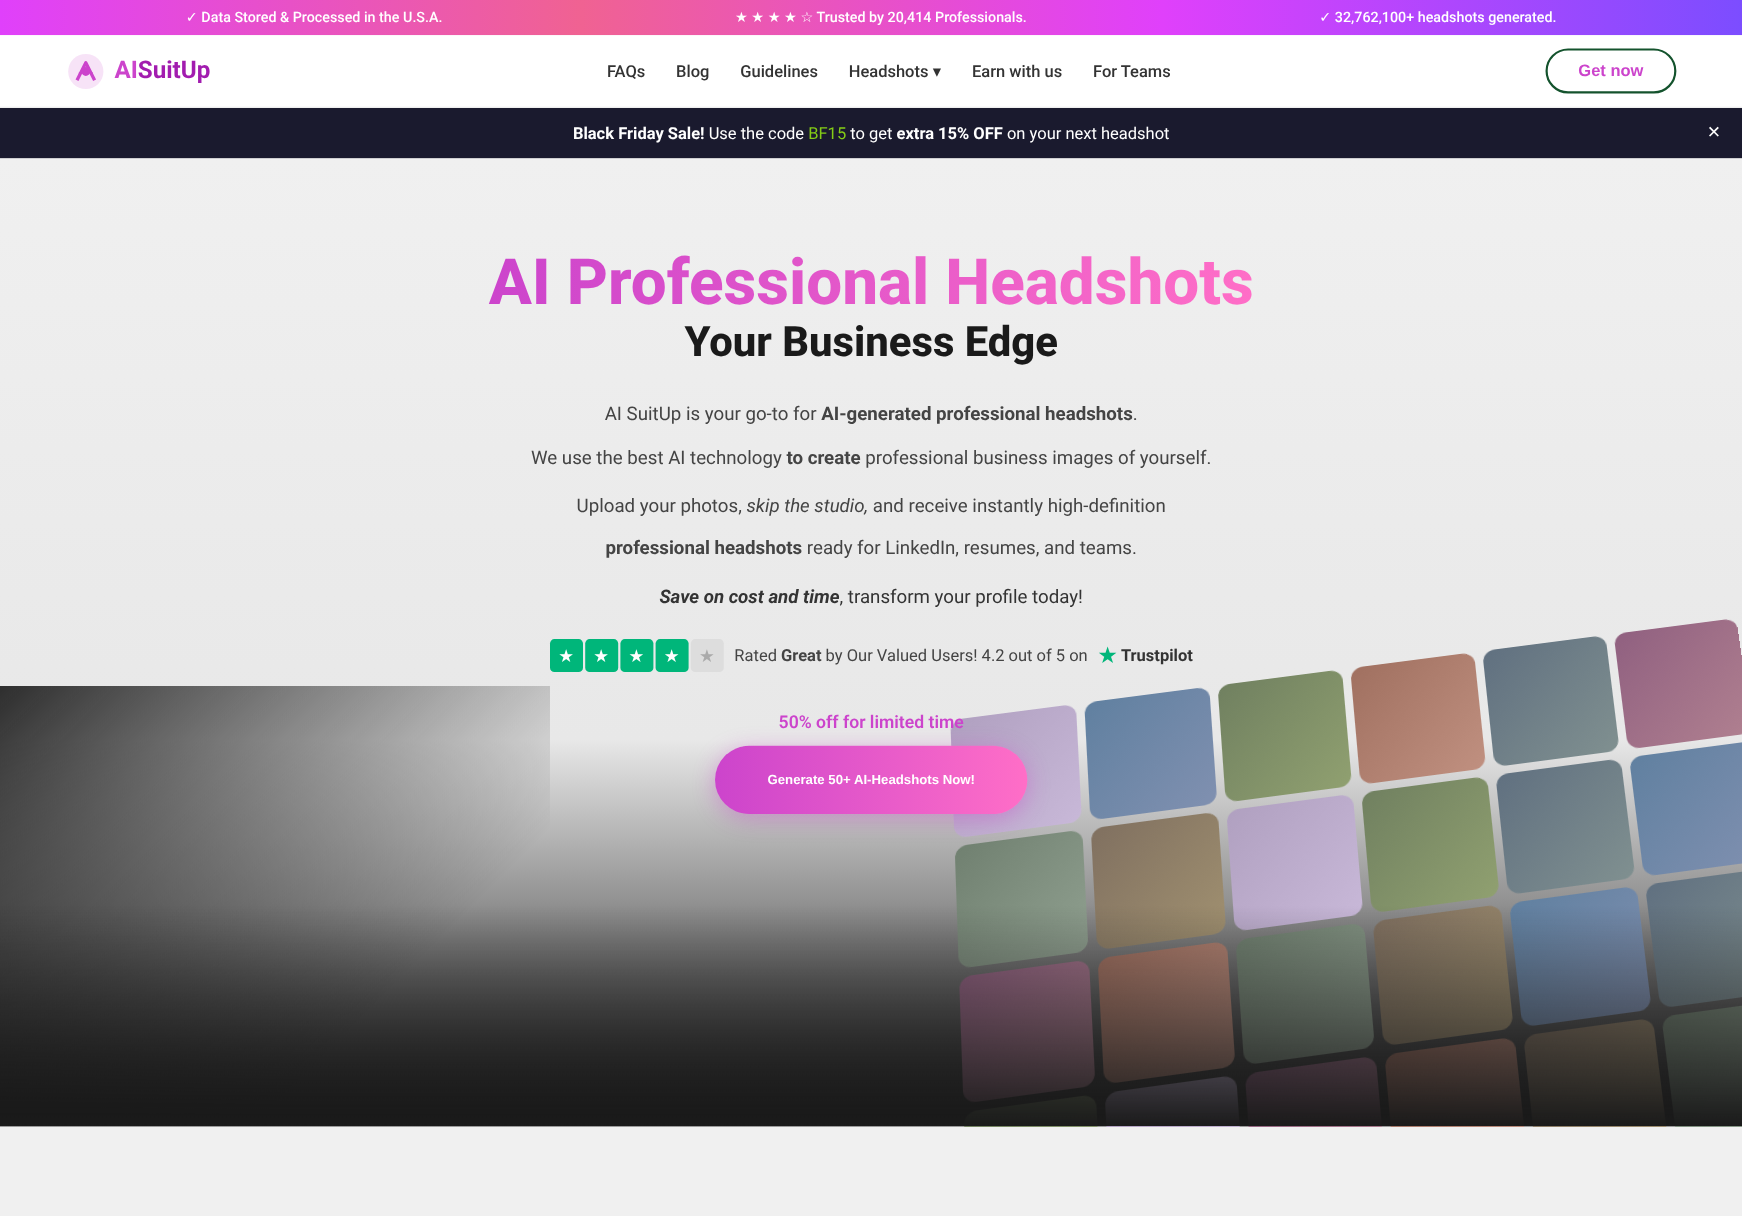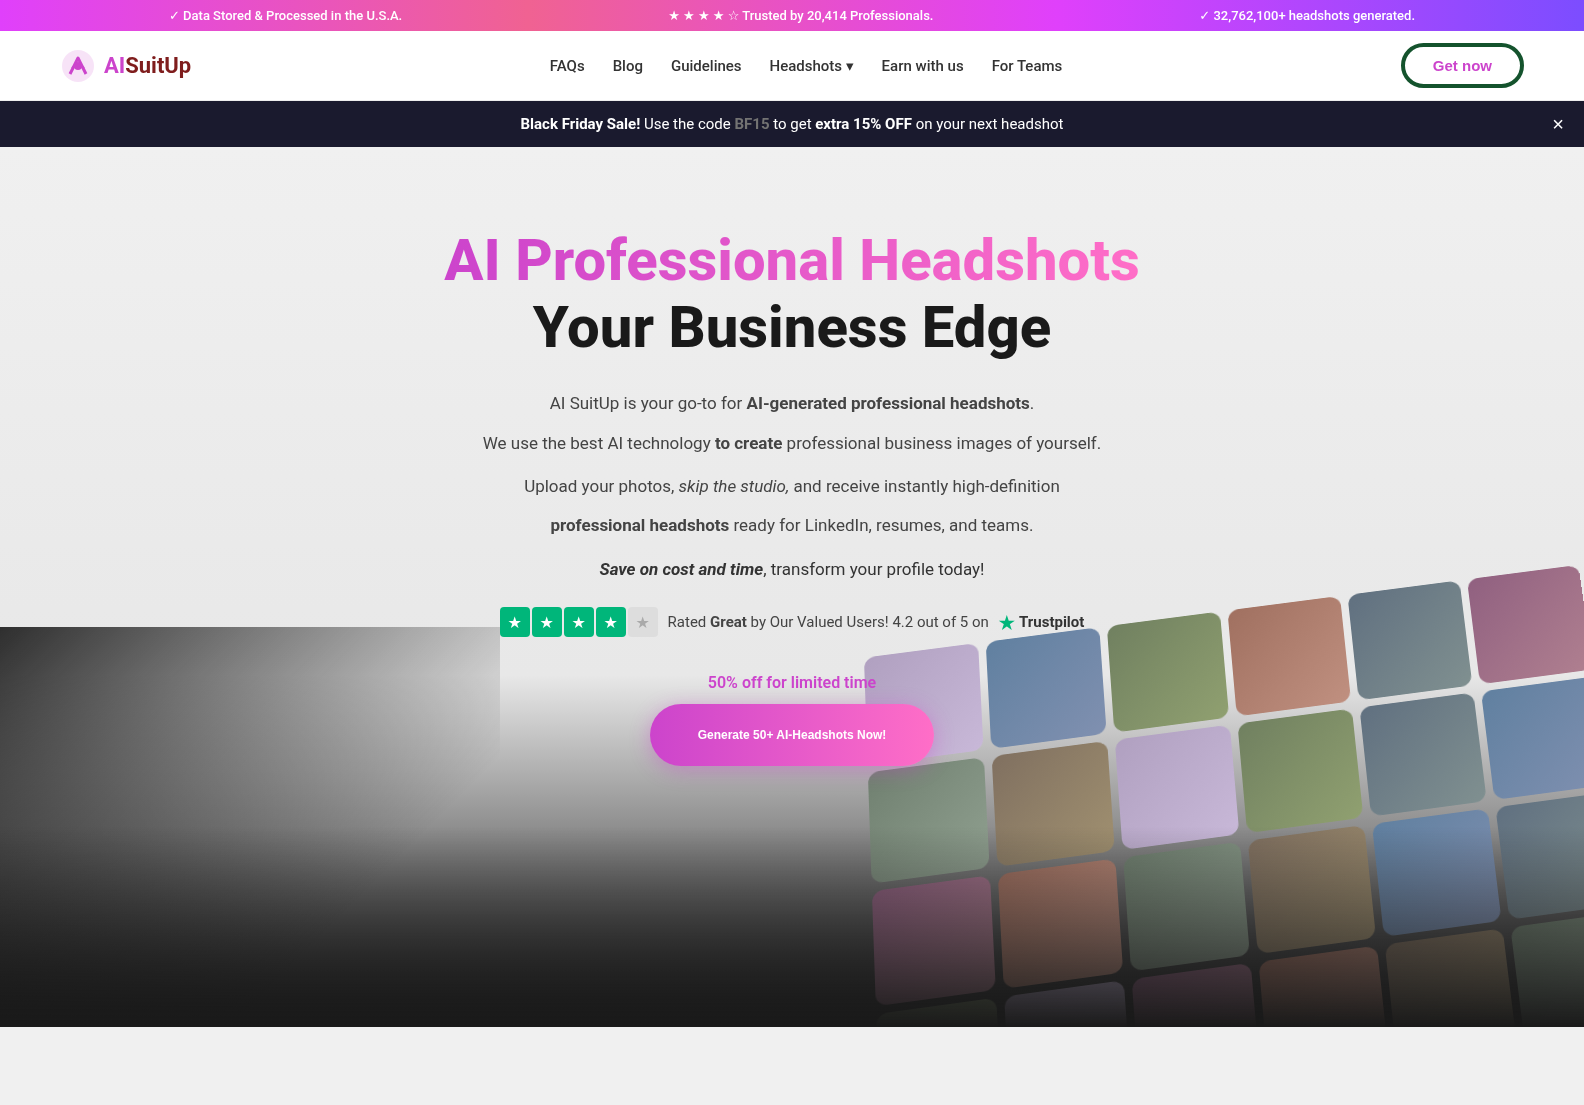--- a/index.html
+++ b/index.html
@@ -33,60 +33,60 @@
       display: flex;
       align-items: center;
       gap: 8px;
       font-size: 22px;
       font-weight: 700;
       color: #1a1a1a;
       text-decoration: none;
       margin-right: 20px;
     }
     .logo-ai { color: #cc44cc; }
-    .logo-rest { color: #7f1d1d; }
+    .logo-rest { color: #a21caf; }
     .nav-links {
       display: flex;
       align-items: center;
       gap: 28px;
       flex: 1;
       justify-content: center;
     }
     .nav-link {
       color: #333;
       text-decoration: none;
       font-size: 15px;
       font-weight: 500;
       cursor: pointer;
       display: flex;
       align-items: center;
       gap: 4px;
     }
     .get-now-btn {
-      border: 4px solid #14532d;
+      border: 2px solid #14532d;
       color: #cc44cc;
       background: white;
       padding: 10px 28px;
       border-radius: 30px;
       font-size: 15px;
       font-weight: 600;
       cursor: pointer;
       transition: all 0.2s;
     }
 
     
     .bf-banner {
       background: #1a1a2e;
       color: white;
       text-align: center;
       padding: 14px 40px;
       font-size: 15px;
       position: relative;
     }
-    .bf-banner .code { color: #737373; font-weight: 700; }
+    .bf-banner .code { color: #84cc16; font-weight: 400; }
     .bf-banner .discount { font-weight: 700; color: white; }
     .bf-close {
       position: absolute;
       right: 20px;
       top: 50%;
       transform: translateY(-50%);
       background: none;
       border: none;
       color: white;
       font-size: 20px;
@@ -116,21 +116,21 @@
       font-size: 58px;
       font-weight: 800;
       background: linear-gradient(90deg, #cc44cc, #ff6ec7);
       -webkit-background-clip: text;
       -webkit-text-fill-color: transparent;
       background-clip: text;
       line-height: 1.15;
     }
 
     .hero-title-black {
-      font-size: 58px;
+      font-size: 38px;
       font-weight: 800;
       color: #1a1a1a;
       line-height: 1.15;
       margin-bottom: 30px;
     }
 
     .hero-desc {
       font-size: 17px;
       color: #444;
       line-height: 1.6;

